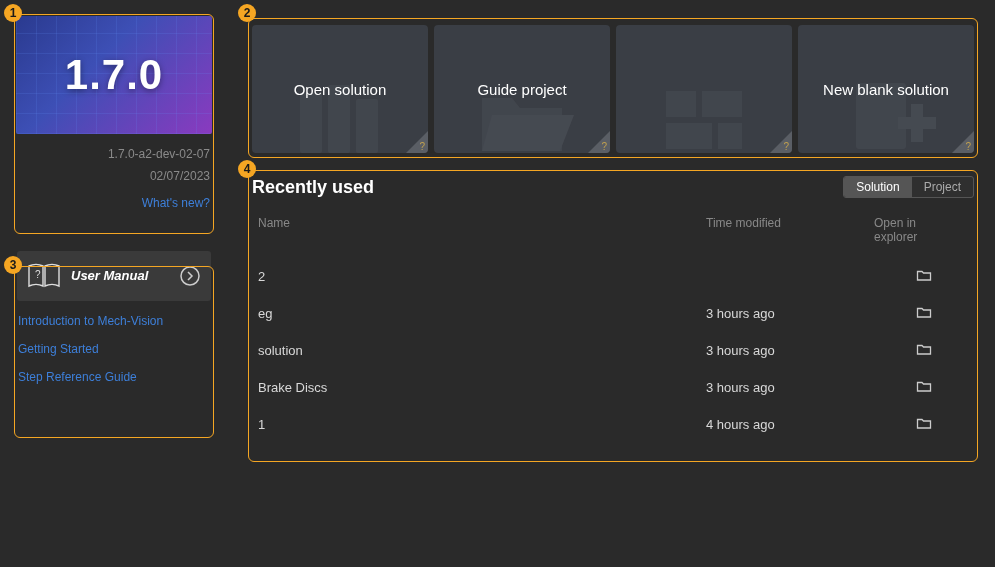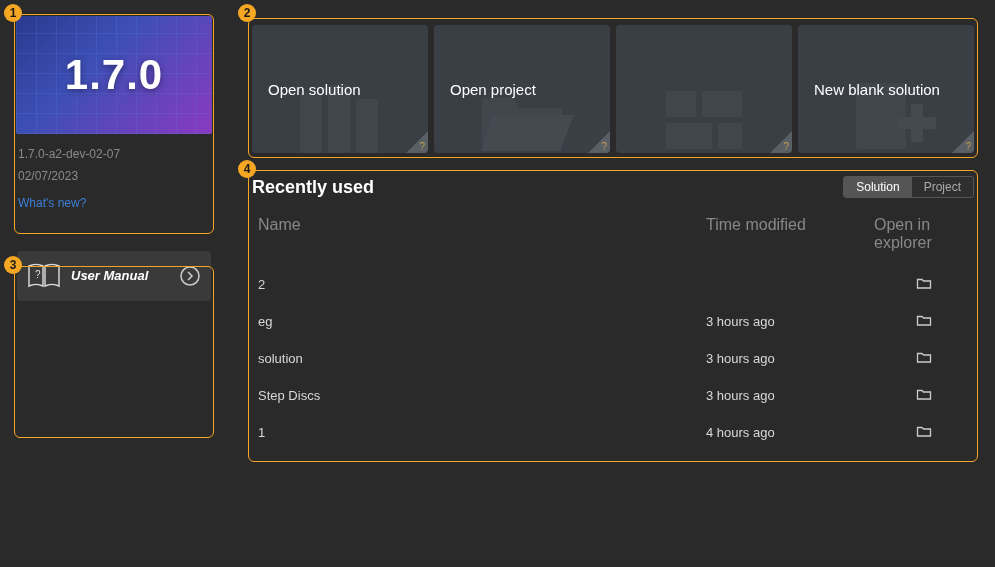--- a/index.html
+++ b/index.html
@@ -36,20 +36,21 @@
     }
     
     .left-col {
       position: absolute;
       left: 14px;
       top: 14px;
       width: 200px;
     }
     .version-card {
       width: 200px;
+      text-align: right;
     }
     .version-hero {
       width: 196px;
       height: 118px;
       margin: 2px;
       background: linear-gradient(135deg, #2a3a8f 0%, #3d4fb5 40%, #8a3abf 100%);
       position: relative;
       border-radius: 2px;
       overflow: hidden;
     }
@@ -97,20 +98,21 @@
       display: flex;
       gap: 6px;
     }
     .action-card {
       flex: 1;
       background: #3a3e45;
       border-radius: 4px;
       position: relative;
       display: flex;
       align-items: center;
+      justify-content: center;
       cursor: pointer;
       overflow: hidden;
     }
     .action-label {
       color: #fff;
       font-size: 15px;
       text-align: center;
       padding: 0 16px;
       z-index: 2;
     }
@@ -152,21 +154,21 @@
     .recent-title {
       font-size: 18px;
       font-weight: bold;
       color: #fff;
       flex: 1;
     }
     .seg { display:flex; background:#2f2f2f; border:1px solid #555; border-radius:3px; overflow:hidden; }
     .seg-btn { padding: 3px 12px; font-size:12px; color:#aaa; cursor:pointer; }
     .seg-btn.active { background:#555; color:#fff; }
 
-    .recent-cols { display:flex; color:#888; font-size:16px; padding: 8px 6px 14px; }
+    .recent-cols { display:flex; color:#888; font-size:12px; padding: 8px 6px 14px; }
     .col-name { flex: 0 0 448px; }
     .col-time { flex: 0 0 168px; }
     .col-open { flex: 1; text-align:left; padding-right:6px; }
 
     .recent-row {
       display:flex;
       align-items:center;
       padding: 10px 6px;
       color:#d8d8d8;
       font-size:13px;
@@ -215,20 +217,25 @@
           <text x="8" y="15" font-size="10" fill="#ddd" stroke="none">?</text>
         </svg>
       </span>
       <span class="manual-title">User Manual</span>
       <span>
         <svg width="22" height="22" viewBox="0 0 22 22" fill="none" stroke="#ccc" stroke-width="1.5">
           <circle cx="11" cy="11" r="9"></circle>
             <path d="M9 7 L13 11 L9 15"></path>
         </svg>
       </span>
+    </div>
+    <div class="manual-links">
+      <span class="link">Introduction to Mech-Vision</span>
+      <span class="link">Getting Started</span>
+      <span class="link">Step Reference Guide</span>
     </div>
   </div>
 </div>
 
 <div class="actions-row">
   <div class="action-card">
     <div class="action-bg">
       <svg width="120" height="90" viewBox="0 0 120 90">
           <g fill="#52565d">
             <rect x="20" y="30" width="22" height="60" rx="2"></rect>
@@ -243,21 +250,21 @@
   </div>
   <div class="action-card">
     <div class="action-bg">
       <svg width="120" height="90" viewBox="0 0 120 90">
           <g fill="#52565d">
             <path d="M20 35 L50 35 L58 45 L100 45 L100 88 L20 88 Z"></path>
             <path d="M30 52 L112 52 L98 88 L20 88 Z" fill="#5d6169"></path>
           </g>
         </svg>
     </div>
-    <div class="action-label">Open project</div>
+    <div class="action-label">Guide project</div>
     <div class="action-help"></div>
       <div class="action-help-q">?</div>
   </div>
   <div class="action-card">
     <div class="action-bg">
       <svg width="120" height="90" viewBox="0 0 120 90">
           <g fill="#52565d">
             <rect x="22" y="28" width="30" height="26"></rect>
             <rect x="58" y="28" width="40" height="26"></rect>
             <rect x="22" y="60" width="46" height="26"></rect>
@@ -318,21 +325,21 @@
       <div class="recent-row">
         <div class="row-name">solution</div>
         <div class="row-time">3 hours ago</div>
         <div class="row-open"><span class="folder-icon">
             <svg width="16" height="14" viewBox="0 0 16 14" fill="none" stroke="#ccc" stroke-width="1.3">
               <path d="M1.5 3.5 L1.5 12 L14.5 12 L14.5 5 L7.5 5 L6 3.5 Z"></path>
             </svg>
           </span></div>
       </div>
       <div class="recent-row">
-        <div class="row-name">Step Discs</div>
+        <div class="row-name">Brake Discs</div>
         <div class="row-time">3 hours ago</div>
         <div class="row-open"><span class="folder-icon">
             <svg width="16" height="14" viewBox="0 0 16 14" fill="none" stroke="#ccc" stroke-width="1.3">
               <path d="M1.5 3.5 L1.5 12 L14.5 12 L14.5 5 L7.5 5 L6 3.5 Z"></path>
             </svg>
           </span></div>
       </div>
       <div class="recent-row">
         <div class="row-name">1</div>
         <div class="row-time">4 hours ago</div>

